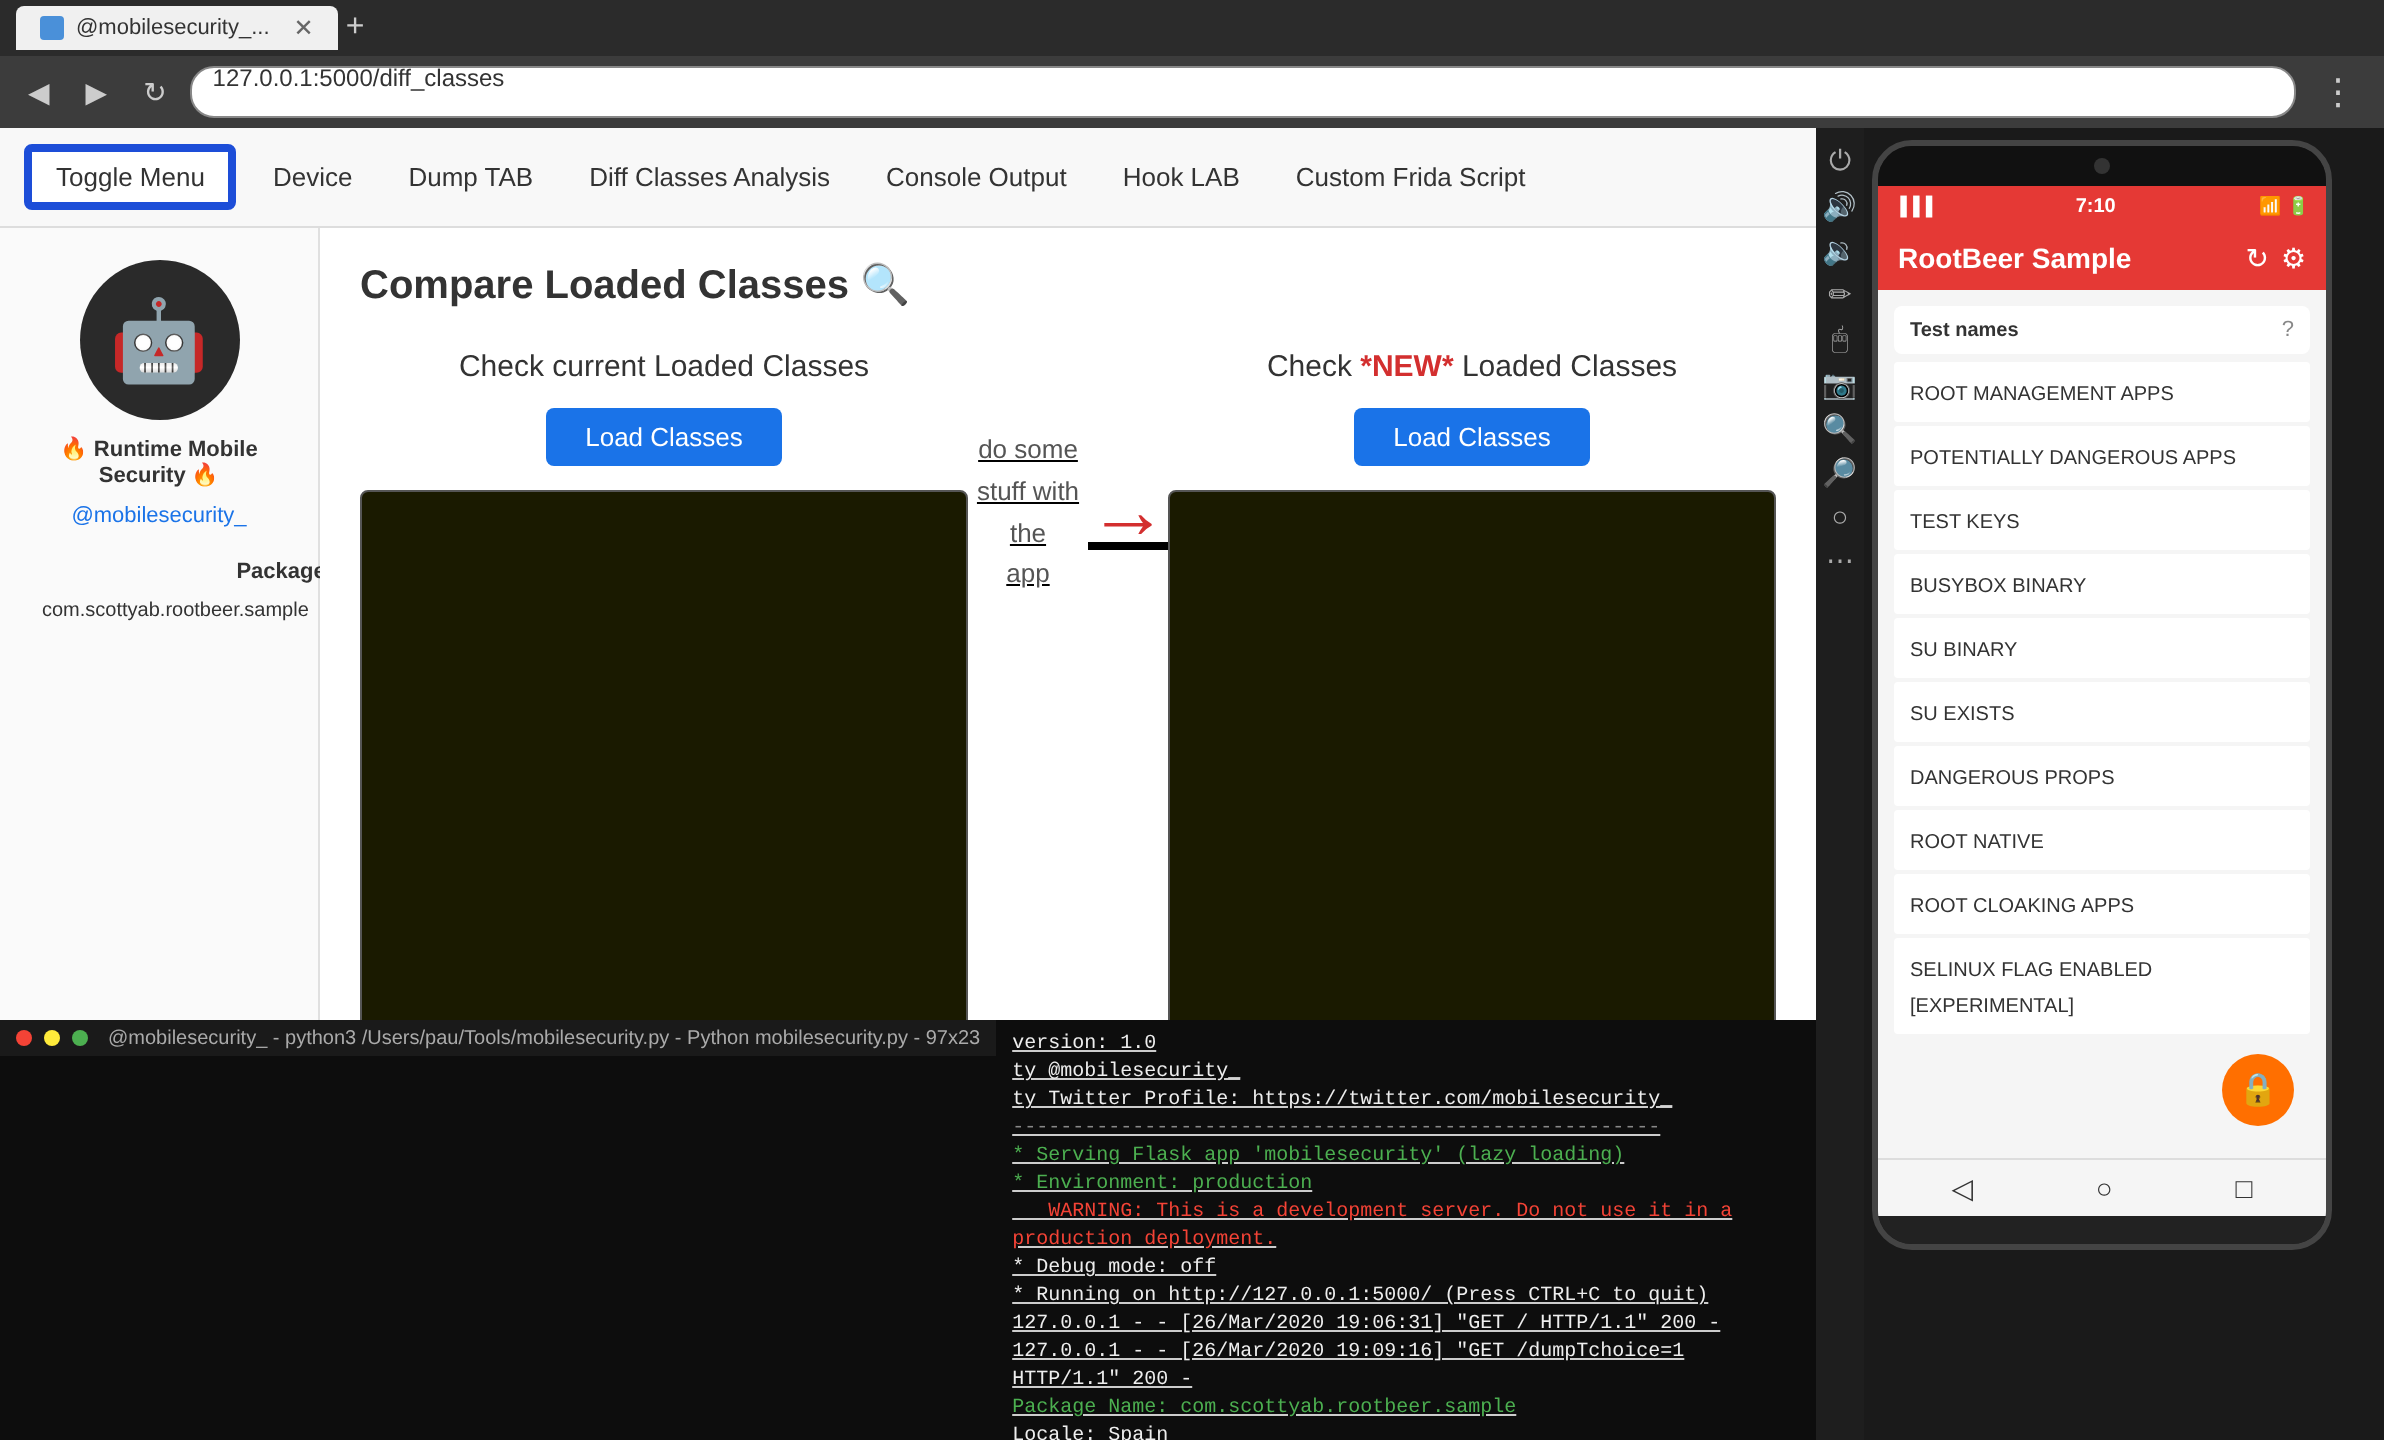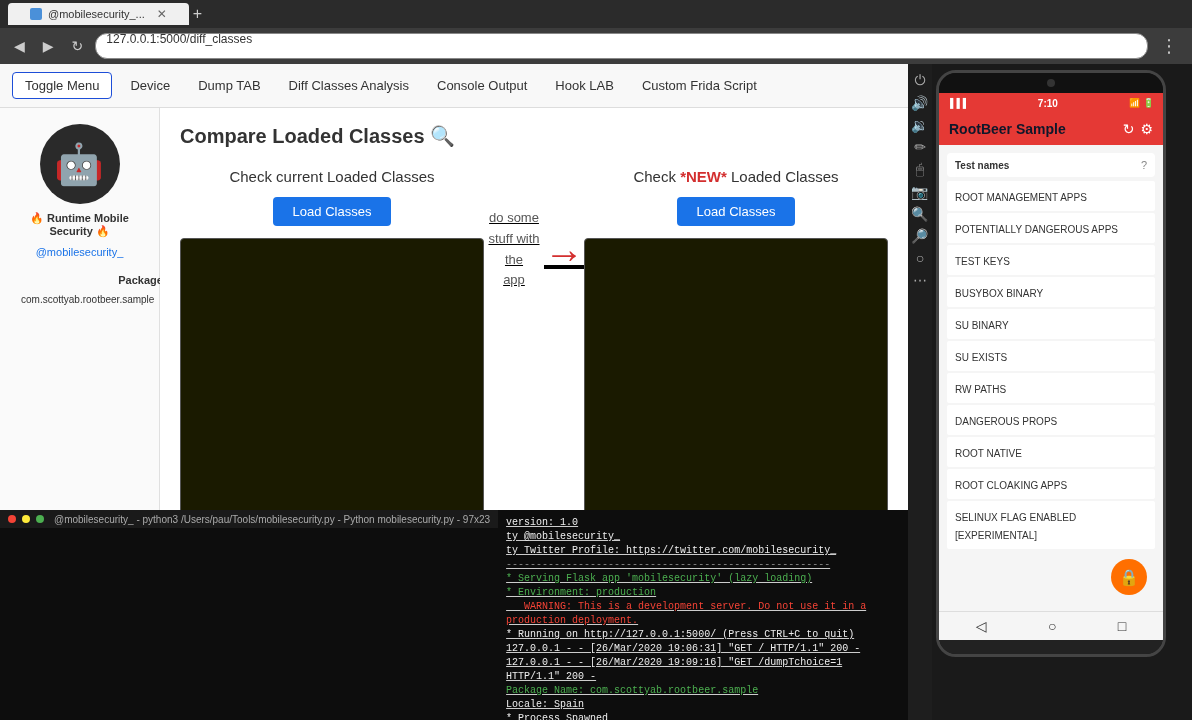--- a/index.html
+++ b/index.html
@@ -16,21 +16,21 @@
       align-items: center;
       background: #2b2b2b;
       height: 28px;
       padding: 0 8px;
     }
     .browser-tab {
       display: flex;
       align-items: center;
       background: #f0f0f0;
       border-radius: 4px 4px 0 0;
-      padding: 4px 22px;
+      padding: 4px 12px;
       font-size: 11px;
       color: #333;
       max-width: 200px;
       height: 22px;
       gap: 6px;
     }
     .tab-favicon { width: 12px; height: 12px; background: #4a90d9; border-radius: 2px; }
     .tab-close { margin-left: 6px; cursor: pointer; color: #666; font-size: 12px; }
     .new-tab-btn { margin-left: 4px; color: #ccc; font-size: 16px; cursor: pointer; background: none; border: none; }
     .browser-nav {
@@ -62,21 +62,21 @@
     .app-navbar {
       display: flex;
       align-items: center;
       background: #f8f8f8;
       border-bottom: 1px solid #ddd;
       padding: 8px 12px;
       gap: 10px;
     }
     .toggle-menu-btn {
       background: #fff;
-      border: 1px solid #1d4ed8;
+      border: 4px solid #1d4ed8;
       border-radius: 4px;
       padding: 5px 12px;
       font-size: 13px;
       cursor: pointer;
       color: #333;
     }
     .nav-links {
       display: flex;
       gap: 28px;
       margin-left: 8px;
@@ -258,21 +258,21 @@
     .phone-time { color: #fff; font-size: 10px; font-weight: bold; }
     .phone-icons { display: flex; gap: 3px; align-items: center; }
     .phone-icon { color: #fff; font-size: 9px; }
     .phone-app-bar {
       background: #e53935;
       padding: 8px 10px;
       display: flex;
       align-items: center;
       justify-content: space-between;
     }
-    .phone-app-title { color: #0f172a; font-size: 14px; font-weight: bold; }
+    .phone-app-title { color: #ffffff; font-size: 14px; font-weight: bold; }
     .phone-app-icons { display: flex; gap: 6px; }
     .phone-app-icon { color: #fff; font-size: 14px; }
     .phone-content {
       flex: 1;
       background: #f5f5f5;
       padding: 8px;
     }
     .phone-test-header {
       display: flex;
       align-items: center;
@@ -473,20 +473,21 @@
           <span class="term-title">@mobilesecurity_ - python3 /Users/pau/Tools/mobilesecurity.py - Python mobilesecurity.py - 97x23</span>
         </div>
         <div class="terminal">
           <div class="term-line term-white">version: 1.0</div>
           <div class="term-line term-white">ty @mobilesecurity_</div>
           <div class="term-line term-white">ty Twitter Profile: https://twitter.com/mobilesecurity_</div>
           <div class="term-line term-dim">------------------------------------------------------</div>
           <div class="term-line term-green"> * Serving Flask app 'mobilesecurity' (lazy loading)</div>
           <div class="term-line term-green"> * Environment: production</div>
           <div class="term-line term-red">&nbsp;&nbsp; WARNING: This is a development server. Do not use it in a production deployment.</div>
+          <div class="term-line term-white"> * Debug mode: off</div>
           <div class="term-line term-white"> * Running on http://127.0.0.1:5000/ (Press CTRL+C to quit)</div>
           <div class="term-line term-white">127.0.0.1 - - [26/Mar/2020 19:06:31] "GET / HTTP/1.1" 200 -</div>
           <div class="term-line term-white">127.0.0.1 - - [26/Mar/2020 19:09:16] "GET /dumpTchoice=1 HTTP/1.1" 200 -</div>
           <div class="term-line term-green">Package Name: com.scottyab.rootbeer.sample</div>
           <div class="term-line term-white">Locale: Spain</div>
           <div class="term-line term-white">* Process Spawned</div>
 
         </div>
       </div>
     </div>
@@ -533,21 +534,20 @@
               <div class="phone-test-header">
                 <span class="phone-test-label">Test names</span>
                 <span class="phone-question">?</span>
               </div>
               <div class="phone-test-item"><span class="phone-test-text">ROOT MANAGEMENT APPS</span></div>
               <div class="phone-test-item"><span class="phone-test-text">POTENTIALLY DANGEROUS APPS</span></div>
               <div class="phone-test-item"><span class="phone-test-text">TEST KEYS</span></div>
               <div class="phone-test-item"><span class="phone-test-text">BUSYBOX BINARY</span></div>
               <div class="phone-test-item"><span class="phone-test-text">SU BINARY</span></div>
               <div class="phone-test-item"><span class="phone-test-text">SU EXISTS</span></div>
-              <div class="phone-test-item"><span class="phone-test-text">RW PATHS</span></div>
               <div class="phone-test-item"><span class="phone-test-text">DANGEROUS PROPS</span></div>
               <div class="phone-test-item"><span class="phone-test-text">ROOT NATIVE</span></div>
               <div class="phone-test-item"><span class="phone-test-text">ROOT CLOAKING APPS</span></div>
               <div class="phone-test-item"><span class="phone-test-text">SELINUX FLAG ENABLED [EXPERIMENTAL]</span></div>
               <div class="phone-fab">
                 <div class="fab-btn">
                   <span>🔒</span>
                 </div>
               </div>
             </div>

